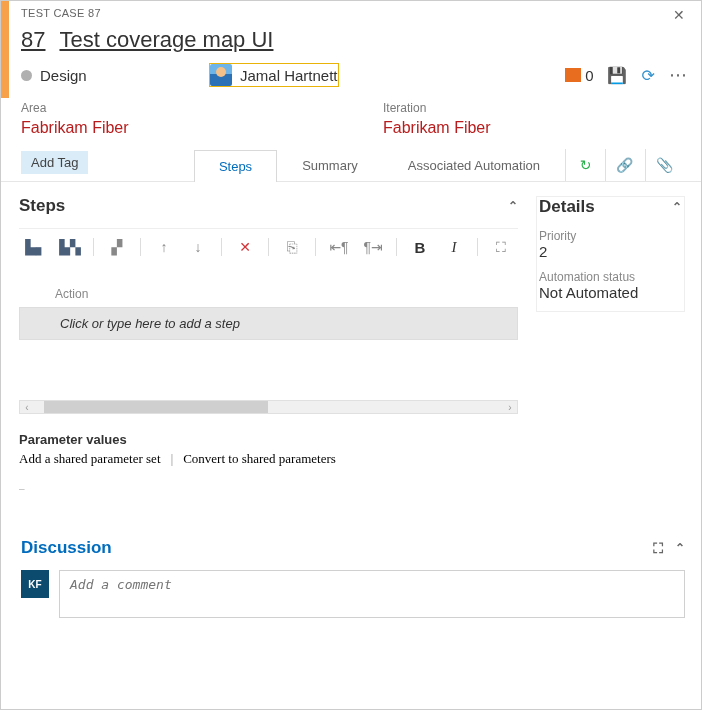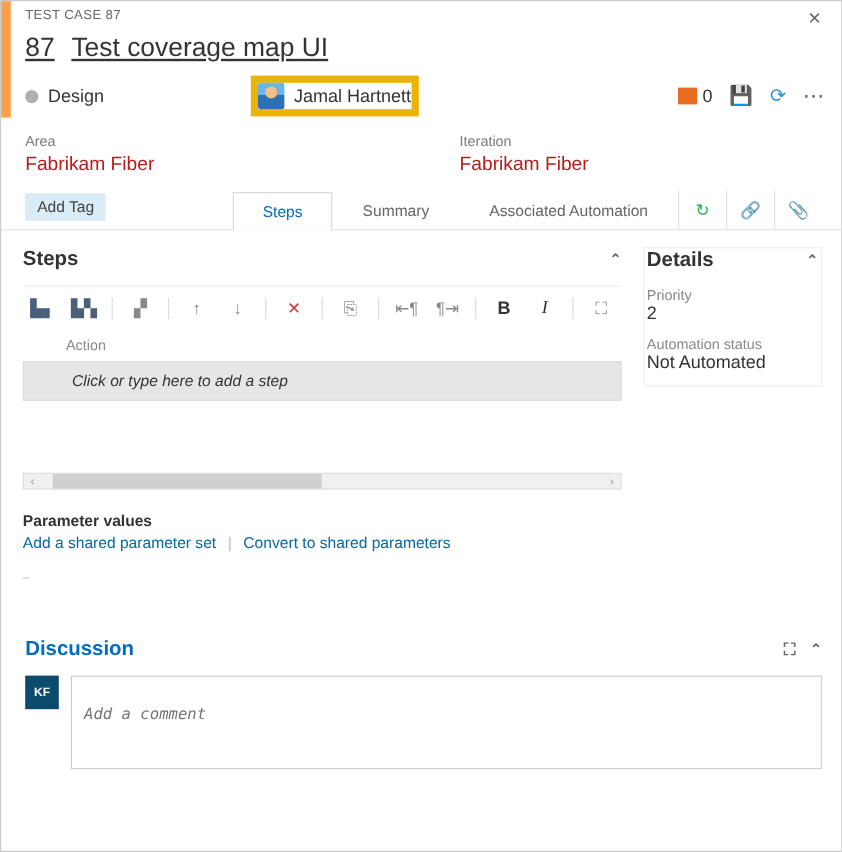--- a/index.html
+++ b/index.html
@@ -40,21 +40,21 @@
   .meta-row {
     display:flex; align-items:center;
     padding: 2px 12px 8px 20px;
     gap: 8px;
     font-size:15px;
   }
   .state { display:flex; align-items:center; gap:8px; width:180px; color:#333; }
   .state-dot { width:11px; height:11px; border-radius:50%; background:#b0b0b0;}
   .assignee {
     display:flex; align-items:center; gap:8px;
-    background:#fff; border:6px solid #eab308;
+    background:#fff; border:1px solid #eab308;
   }
   .avatar {
     width:22px; height:22px; border-radius:2px;
     background: linear-gradient(180deg,#6db4e8 0 45%, #2a72b5 45% 100%);
     position:relative;
   }
   .avatar::before{
     content:""; position:absolute; top:3px; left:6px;
     width:10px; height:10px; border-radius:50%; background:#f3c08a;
   }
@@ -113,39 +113,39 @@
   .tbtn {
     width:30px; height:28px; display:flex; align-items:center; justify-content:center;
     color:#888; cursor:pointer; font-size:14px;
   }
   .tbtn.dark { color:#4a5f7a;}
   .tbtn.red { color:#d13438;}
   .tbtn.bold-b { font-weight:700; color:#333; font-size:15px;}
   .tbtn.italic-i { font-style:italic; font-family:Georgia,serif; color:#333; font-size:15px;}
   .sep { width:1px; height:18px; background:#ddd; margin:0 4px;}
 
-  .action-head { padding:6px 0 4px 36px; color:#888; font-size:12px;}
+  .action-head { padding:6px 0 4px 36px; color:#888; font-size:12px;margin-top:16px;}
   .step-placeholder {
     background:#e6e6e6; padding:8px 10px 8px 40px;
     font-style:italic; font-size:13px; color:#333; border:1px solid #ddd;
     margin-top:2px;
   }
 
   .hscroller {
     margin-top:60px; height:14px;
     display:flex; align-items:center;
     background:#f0f0f0; border:1px solid #e0e0e0;
   }
   .hscroller .thumb { width:45%; height:100%; background:#cfcfcf; margin-left:2%;}
   .scroll-arrow{ width:14px; text-align:center; color:#999; font-size:10px;}
 
   .param-block { margin-top:18px;}
   .param-block h4{ font-size:13px; font-weight:700; color:#333;}
   .param-links { margin-top:4px; font-size:13px;}
-  .param-links a { color:#0369a1; text-decoration:none; cursor:pointer;}
+  .param-links a { color:#000000; text-decoration:none; cursor:pointer;font-family:Liberation Serif, serif;}
   .link-sep { color:#bbb; margin:0 6px;}
 
   .dash { color:#bbb; margin:16px 0 0 0; font-size:10px;}
 
   
   .details-box { border:1px solid #eee; background:#fff; padding:0;}
   .details-box .section-head{ padding:0 2px 8px; margin-bottom:4px;}
   .detail-lbl{ font-size:12px; color:#888; padding:0 2px;}
   .detail-val{ font-size:15px; color:#333; padding:0 2px 10px;}
 
@@ -154,22 +154,22 @@
   .discussion .section-head { color:#006cbe; font-size:17px; font-weight:600;}
   .disc-head-right { display:flex; align-items:center; gap:12px;}
   .fs-ico { font-size:14px; color:#666; cursor:pointer;}
   .disc-row { display:flex; gap:10px; margin-top:10px;}
   .kf {
     width:28px; height:28px; background:#0c4a6e; color:#fff;
     font-size:10px; display:flex; align-items:center; justify-content:center;
     font-weight:600;
   }
   .comment-input {
-    flex:1; height:78px; border:1px solid #d0d0d0;
-    padding:24px 10px; font-style:italic; color:#888; font-size:13px;
+    flex:1; height:48px; border:1px solid #d0d0d0;
+    padding:6px 10px; font-style:italic; color:#888; font-size:13px;
     resize:none;
   }
 </style>
 </head>
 <body>
 
 <div class="container">
   <div class="orange-strip"></div>
 
   <div class="header-top">

